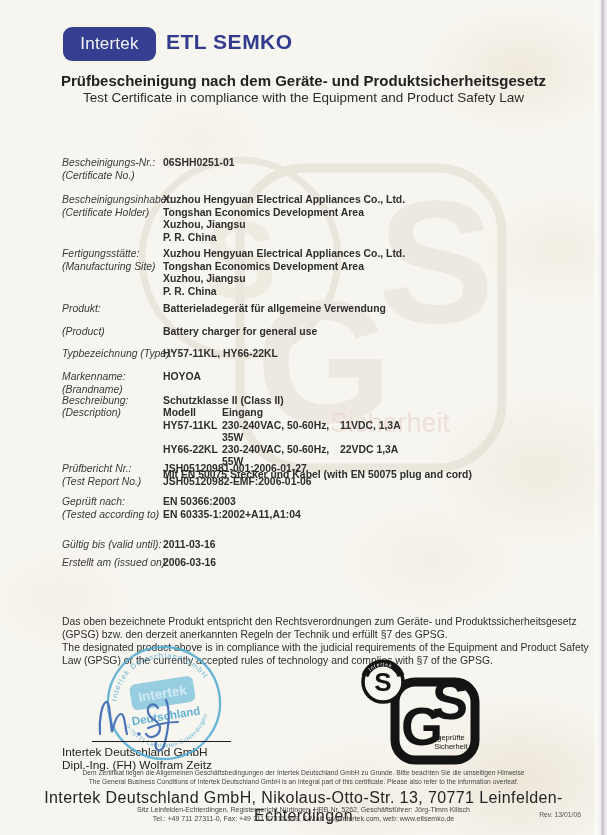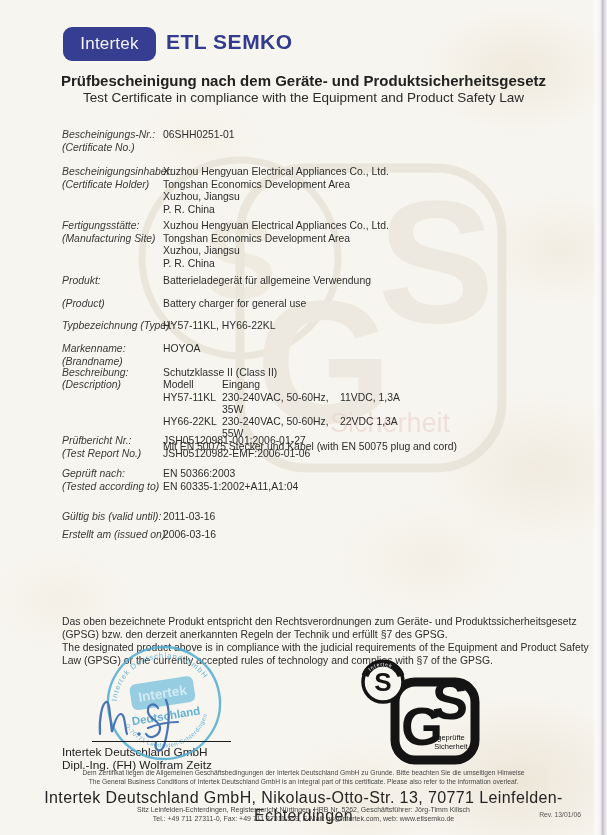--- a/index.html
+++ b/index.html
@@ -37,24 +37,24 @@
     background:#353e90; border-radius:9px; display:flex; align-items:center; justify-content:center;
   }
   .logo-box span { color:#f4f4f8; font-size:17px; letter-spacing:.2px; }
   .brand-suffix {
     position:absolute; left:166px; top:30px; font-size:21px; font-weight:bold; color:#323b8d; letter-spacing:.5px;
   }
   .title-de { position:absolute; left:0; top:72px; width:100%; text-align:center; font-size:15px; font-weight:bold; color:#222; }
   .title-en { position:absolute; left:0; top:90px; width:100%; text-align:center; font-size:13.5px; color:#2c2c2c; }
 
   
-  .field { position:absolute; left:62px; right:32px; display:flex; font-size:10.4px; line-height:12.5px; }
+  .field { position:absolute; left:62px; right:32px; display:flex; font-size:10.4px; line-height:12.5px;margin-top:28px; }
   .flabel { width:101px; flex:none; font-style:italic; color:#3a3a3a; }
   .flabel div { white-space:nowrap; }
-  .fvalue { flex:1; font-weight:normal; color:#2e2e2e; }
+  .fvalue { flex:1; font-weight:bold; color:#2e2e2e; }
   .spec-row { display:flex; }
   .spec-c1 { width:59px; flex:none; }
   .spec-c2 { width:118px; flex:none; }
   .spec-c3 { flex:1; }
 
   .compliance { position:absolute; left:62px; top:615px; width:537px; font-size:10.4px; line-height:13px; color:#2e2e2e; }
 
   
   .stamp { position:absolute; left:103px; top:642px; z-index:3; opacity:.88; }
   .signature { position:absolute; left:86px; top:690px; z-index:4; }

